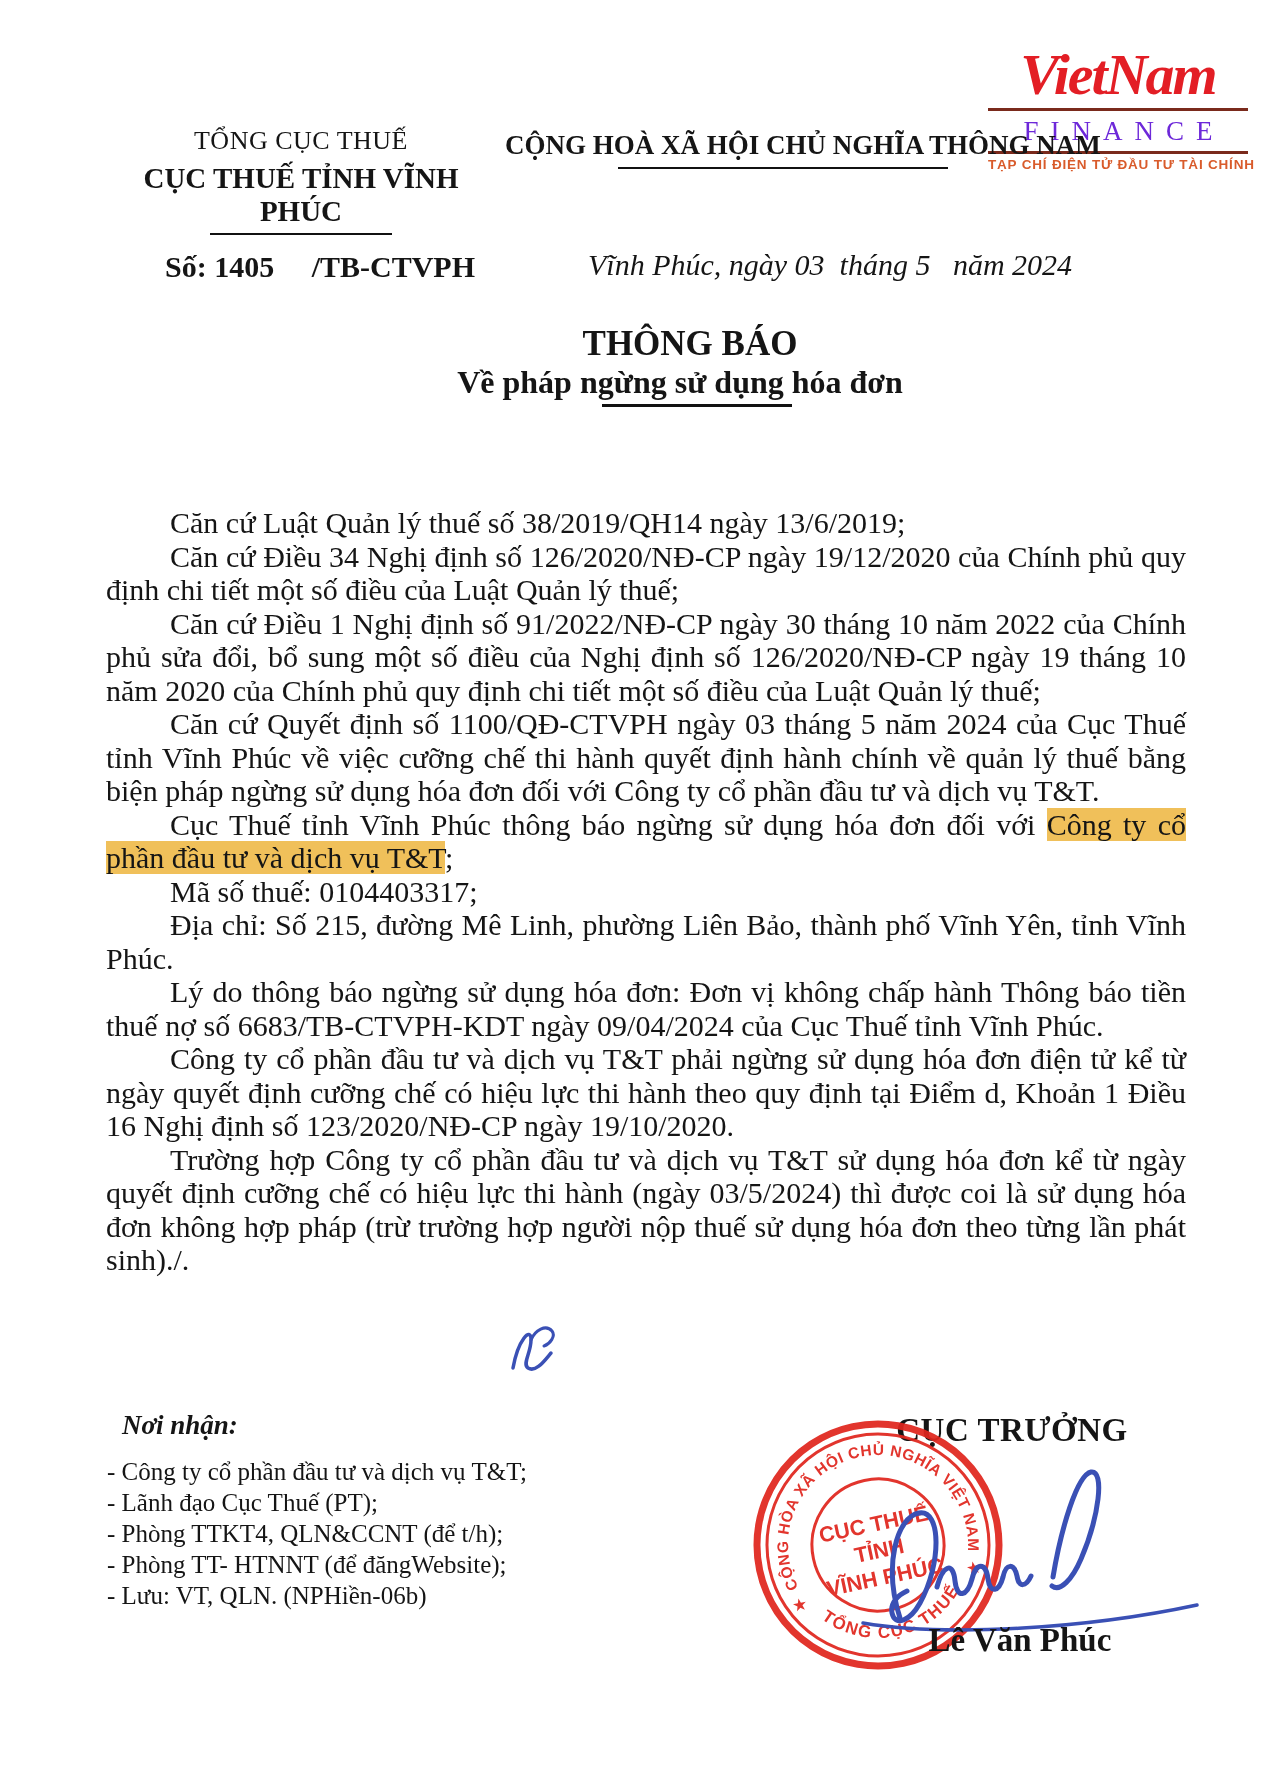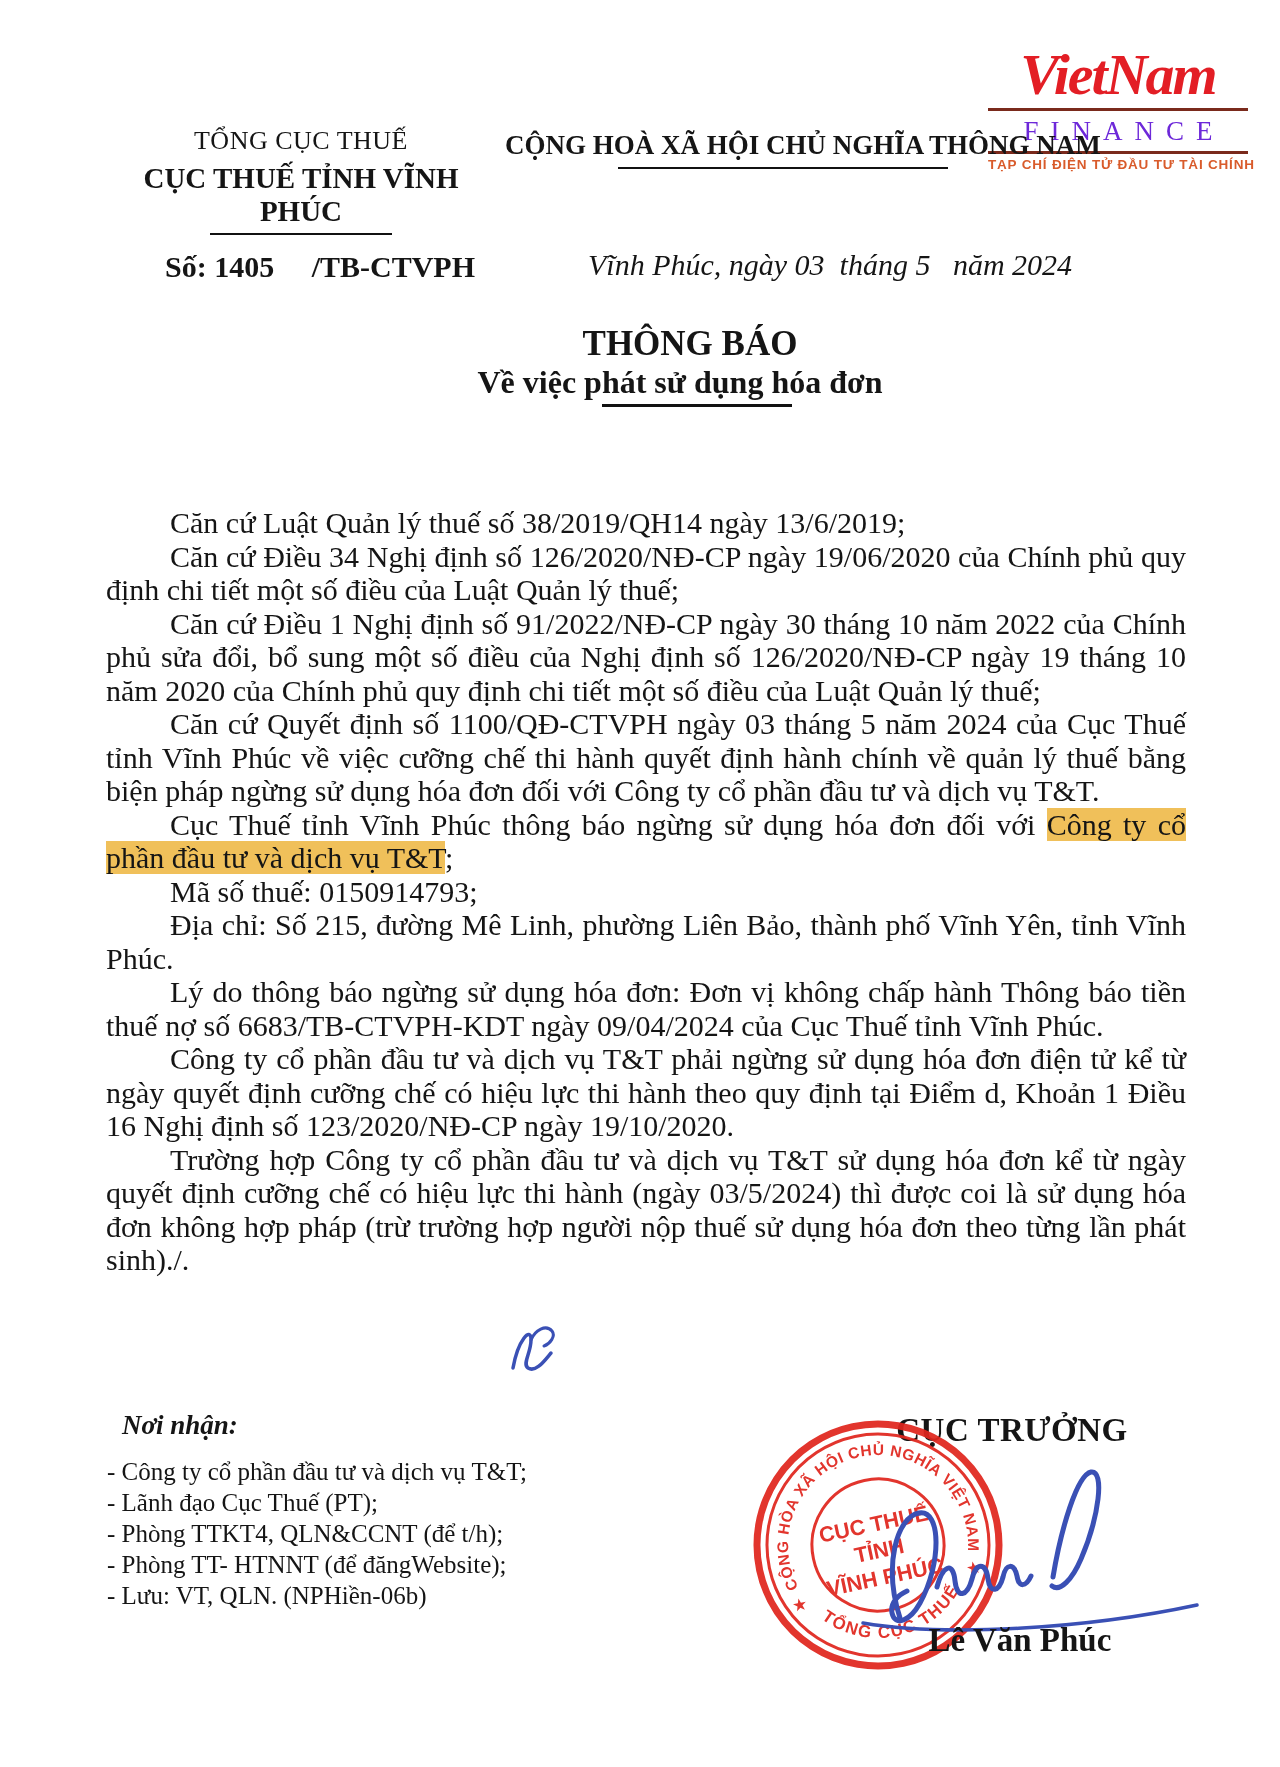--- a/index.html
+++ b/index.html
@@ -80,30 +80,30 @@
     <div class="logo-rule"></div>
     <div class="logo-sub">FINANCE</div>
     <div class="logo-rule"></div>
     <div class="logo-tag">TẠP CHÍ ĐIỆN TỬ ĐẦU TƯ TÀI CHÍNH</div>
   </div>
 
   <div class="docnum">Số: 1405     /TB-CTVPH</div>
   <div class="dateline">Vĩnh Phúc, ngày 03  tháng 5   năm 2024</div>
 
   <div class="title1">THÔNG BÁO</div>
-  <div class="title2">Về việc phát sử dụng hóa đơn</div>
+  <div class="title2">Về pháp ngừng sử dụng hóa đơn</div>
   <div class="title-rule"></div>
 
   <div class="body">
       <p><span>Căn cứ Luật Quản lý thuế số 38/2019/QH14 ngày 13/6/2019;</span></p>
-      <p><span>Căn cứ Điều 34 Nghị định số 126/2020/NĐ-CP ngày 19/06/2020 của Chính phủ quy định chi tiết một số điều của Luật Quản lý thuế;</span></p>
+      <p><span>Căn cứ Điều 34 Nghị định số 126/2020/NĐ-CP ngày 19/12/2020 của Chính phủ quy định chi tiết một số điều của Luật Quản lý thuế;</span></p>
       <p><span>Căn cứ Điều 1 Nghị định số 91/2022/NĐ-CP ngày 30 tháng 10 năm 2022 của Chính phủ sửa đổi, bổ sung một số điều của Nghị định số 126/2020/NĐ-CP ngày 19 tháng 10 năm 2020 của Chính phủ quy định chi tiết một số điều của Luật Quản lý thuế;</span></p>
       <p><span>Căn cứ Quyết định số 1100/QĐ-CTVPH ngày  03 tháng 5 năm 2024 của Cục Thuế tỉnh Vĩnh Phúc về việc cưỡng chế thi hành quyết định hành chính về quản lý thuế bằng biện pháp ngừng sử dụng hóa đơn đối với Công ty cổ phần đầu tư và dịch vụ T&amp;T.</span></p>
       <p><span>Cục Thuế tỉnh Vĩnh Phúc thông báo ngừng sử dụng hóa đơn đối với </span><span class="hl" style="background: rgb(240, 192, 90);">Công ty cổ phần đầu tư và dịch vụ T&amp;T</span><span>;</span></p>
-      <p><span>Mã số thuế: 0150914793;</span></p>
+      <p><span>Mã số thuế: 0104403317;</span></p>
       <p><span>Địa chỉ: Số 215, đường Mê Linh, phường Liên Bảo, thành phố Vĩnh Yên, tỉnh Vĩnh Phúc.</span></p>
       <p><span>Lý do thông báo ngừng sử dụng hóa đơn: Đơn vị không chấp hành Thông báo tiền thuế nợ số 6683/TB-CTVPH-KDT ngày 09/04/2024 của Cục Thuế tỉnh Vĩnh Phúc.</span></p>
       <p><span>Công ty cổ phần đầu tư và dịch vụ T&amp;T phải ngừng sử dụng hóa đơn điện tử kể từ ngày quyết định cưỡng chế có hiệu lực thi hành theo quy định tại Điểm d, Khoản 1 Điều 16 Nghị định số 123/2020/NĐ-CP ngày 19/10/2020.</span></p>
       <p><span>Trường hợp Công ty cổ phần đầu tư và dịch vụ T&amp;T sử dụng hóa đơn kể từ ngày quyết định cưỡng chế có hiệu lực thi hành (ngày 03/5/2024) thì được coi là sử dụng hóa đơn không hợp pháp (trừ trường hợp người nộp thuế sử dụng hóa đơn theo từng lần phát sinh)./.</span></p>
     </div>
 
   <svg class="sig-mark" width="70" height="58" viewBox="0 0 70 58">
     <path d="M 13,46 C 18,18 31,4 31,18 C 31,31 22,42 28,46 C 36,51 45,38 51,31" fill="none" stroke="#3a50b5" stroke-width="3.5" stroke-linecap="round"></path>
     <path d="M 31,18 C 35,8 46,2 52,9 C 56,14 50,22 44,24" fill="none" stroke="#3a50b5" stroke-width="3" stroke-linecap="round"></path>
   </svg>

